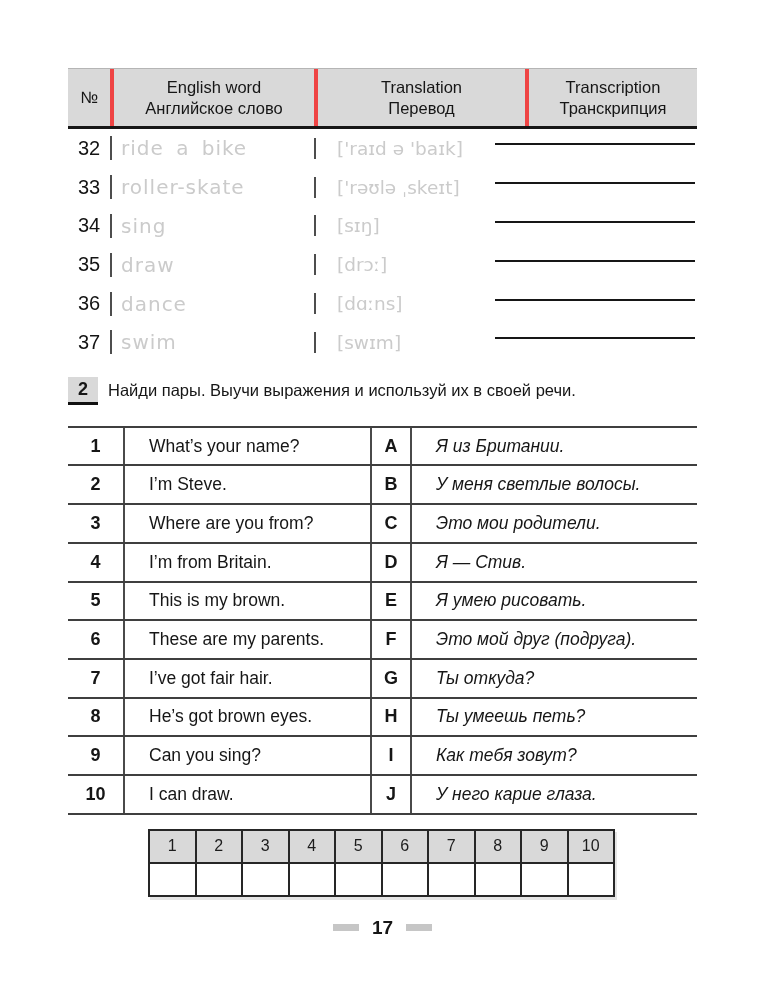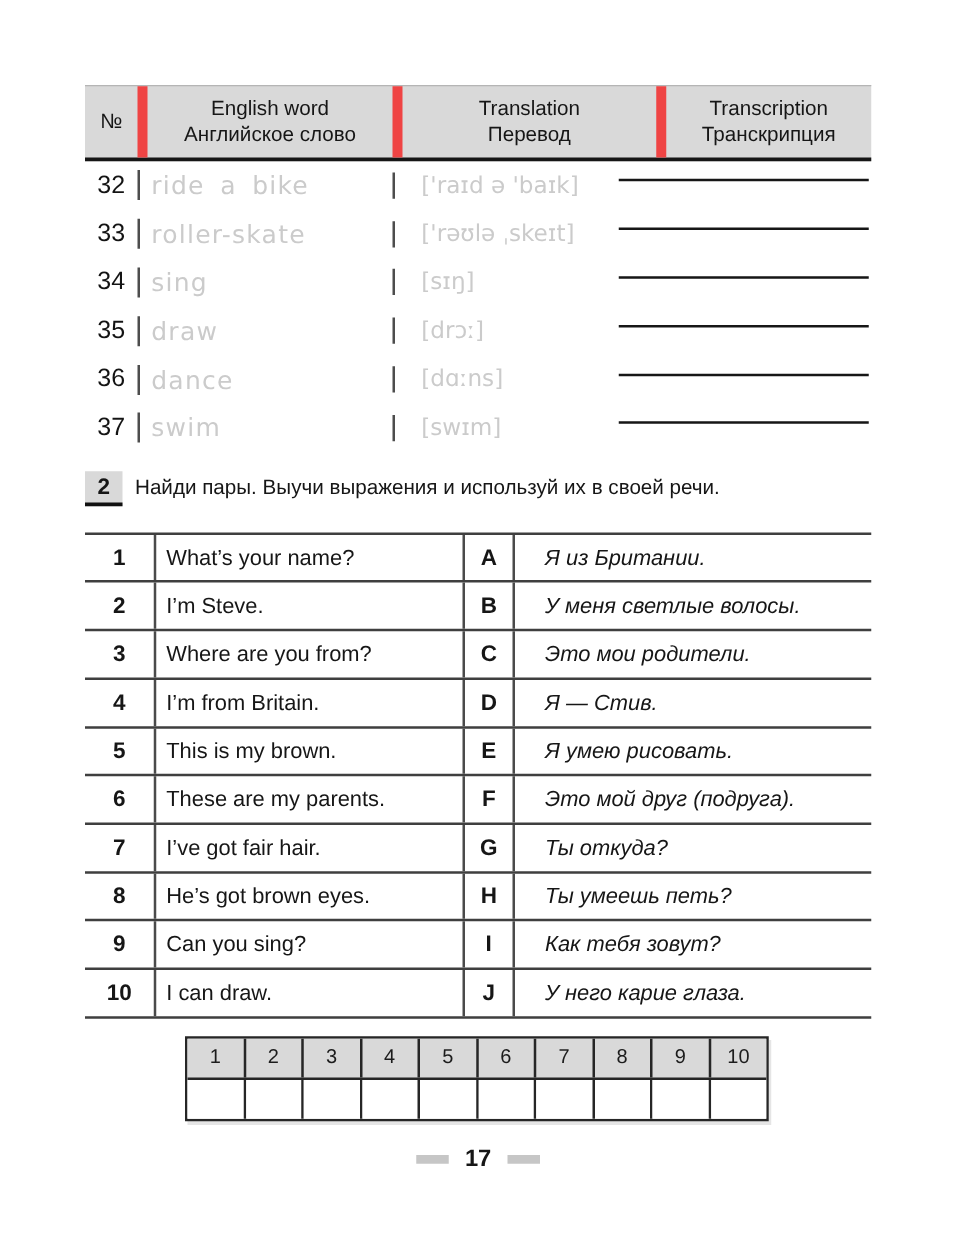--- a/index.html
+++ b/index.html
@@ -38,21 +38,21 @@
     font-size: 16.5px;
     line-height: 21px;
     color: #161616;
     box-sizing: border-box;
   }
   .w-num   { width: 42px; }
   .w-word  { width: 204px; }
   .w-tr    { width: 172px; }
   .w-trans { flex: 1; }
   .vt-header .w-word, .vt-header .w-tr, .vt-header .w-trans {
-    border-left: 8px solid #ef4444;
+    border-left: 4px solid #ef4444;
   }
   .vt-row {
     display: flex;
     height: 38.8px;
     align-items: center;
   }
   .vt-row .w-word, .vt-row .w-tr, .vt-row .w-trans {
     border-left: 2px solid #4d4d4d;
     box-sizing: border-box;
   }
@@ -135,21 +135,21 @@
     align-items: center;
     justify-content: center;
     font-weight: bold;
     font-size: 18px;
   }
   .mt-en {
     width: 245px;
     box-sizing: border-box;
     display: flex;
     align-items: center;
-    padding-left: 8px;
+    padding-left: 24px;
     font-size: 17.5px;
   }
   .mt-letter {
     width: 42px;
     box-sizing: border-box;
     border-left: 2px solid #4a4a4a;
     border-right: 2px solid #4a4a4a;
     display: flex;
     align-items: center;
     justify-content: center;

